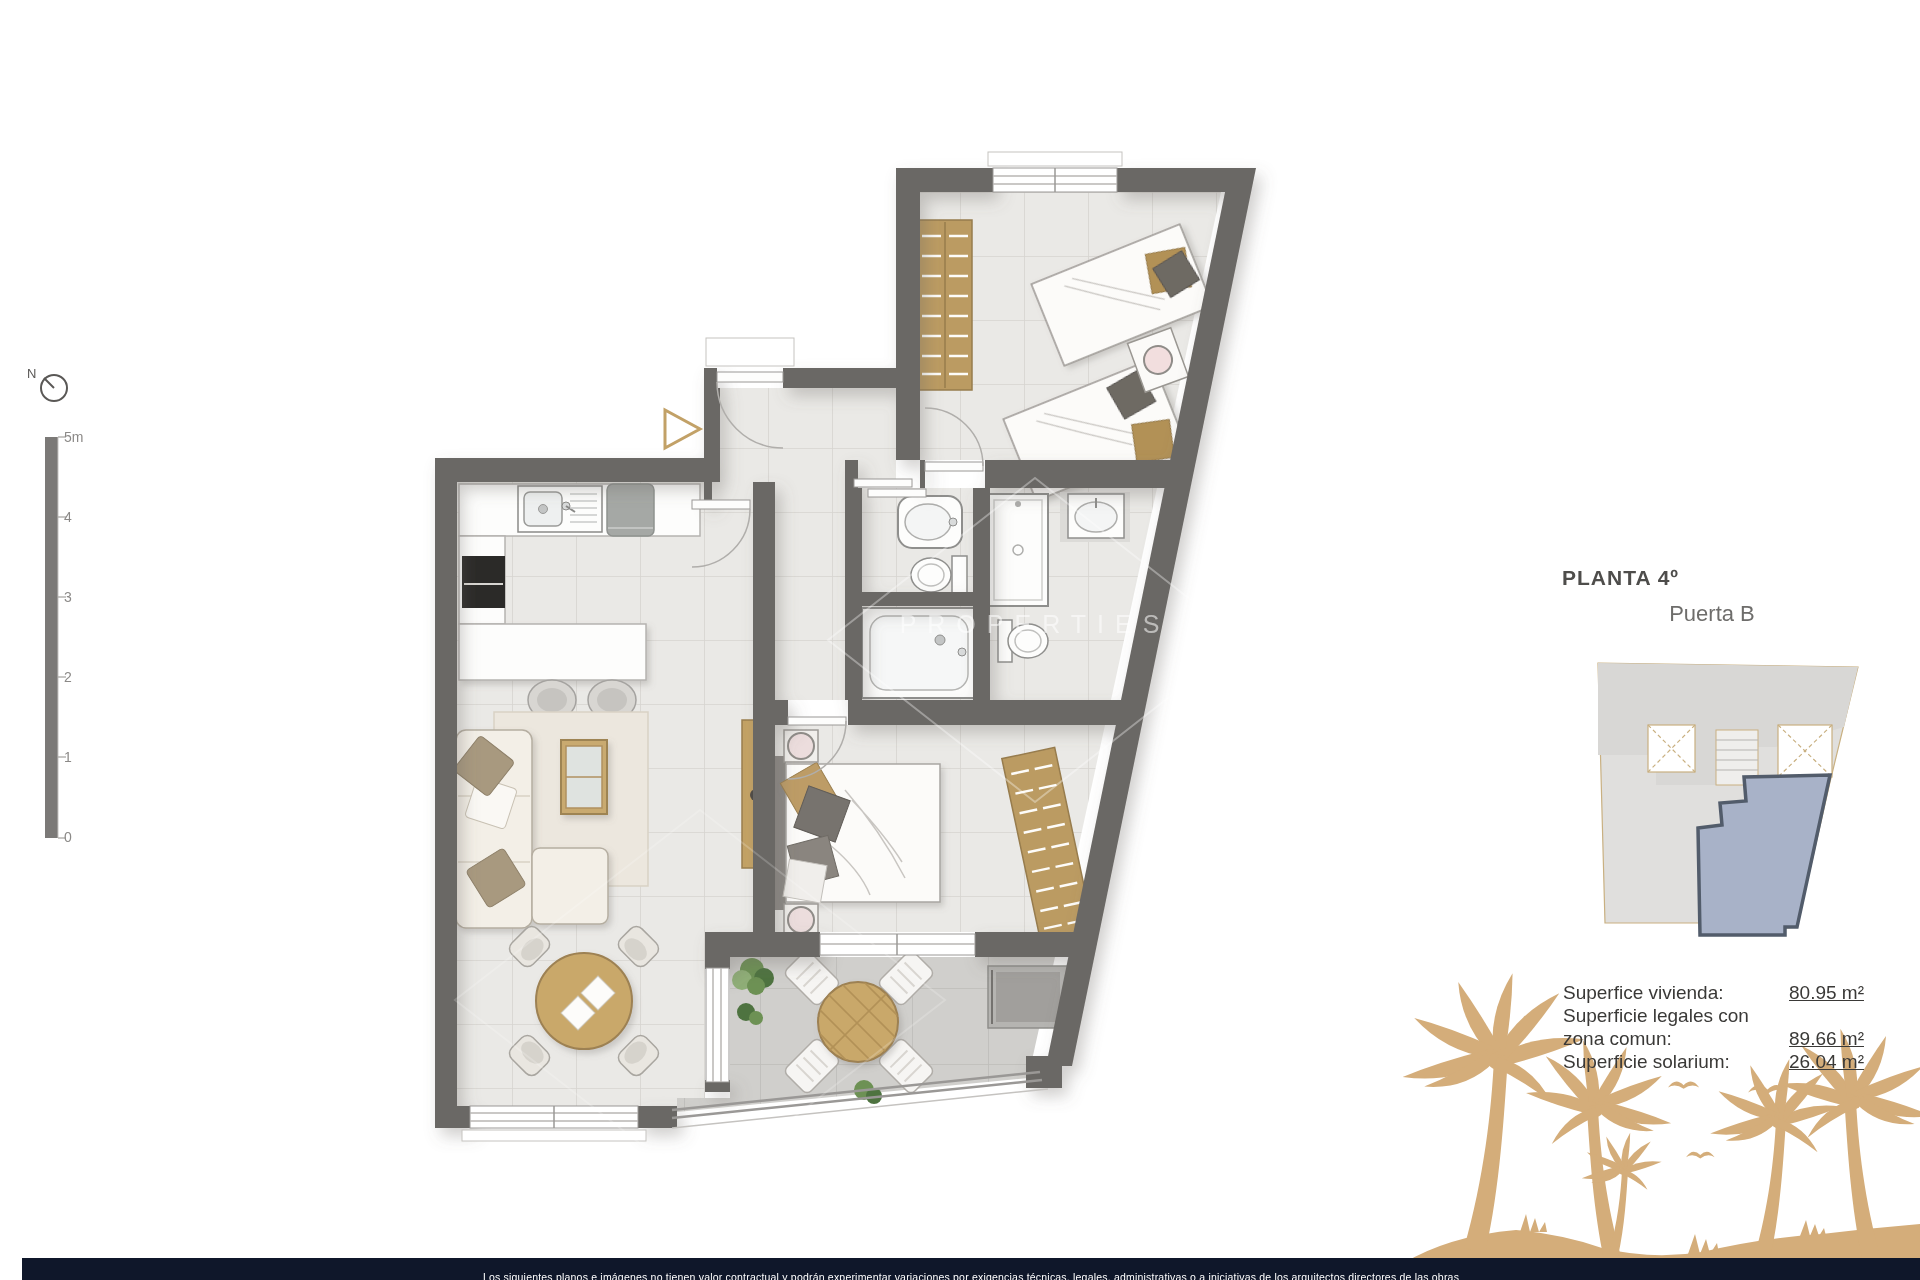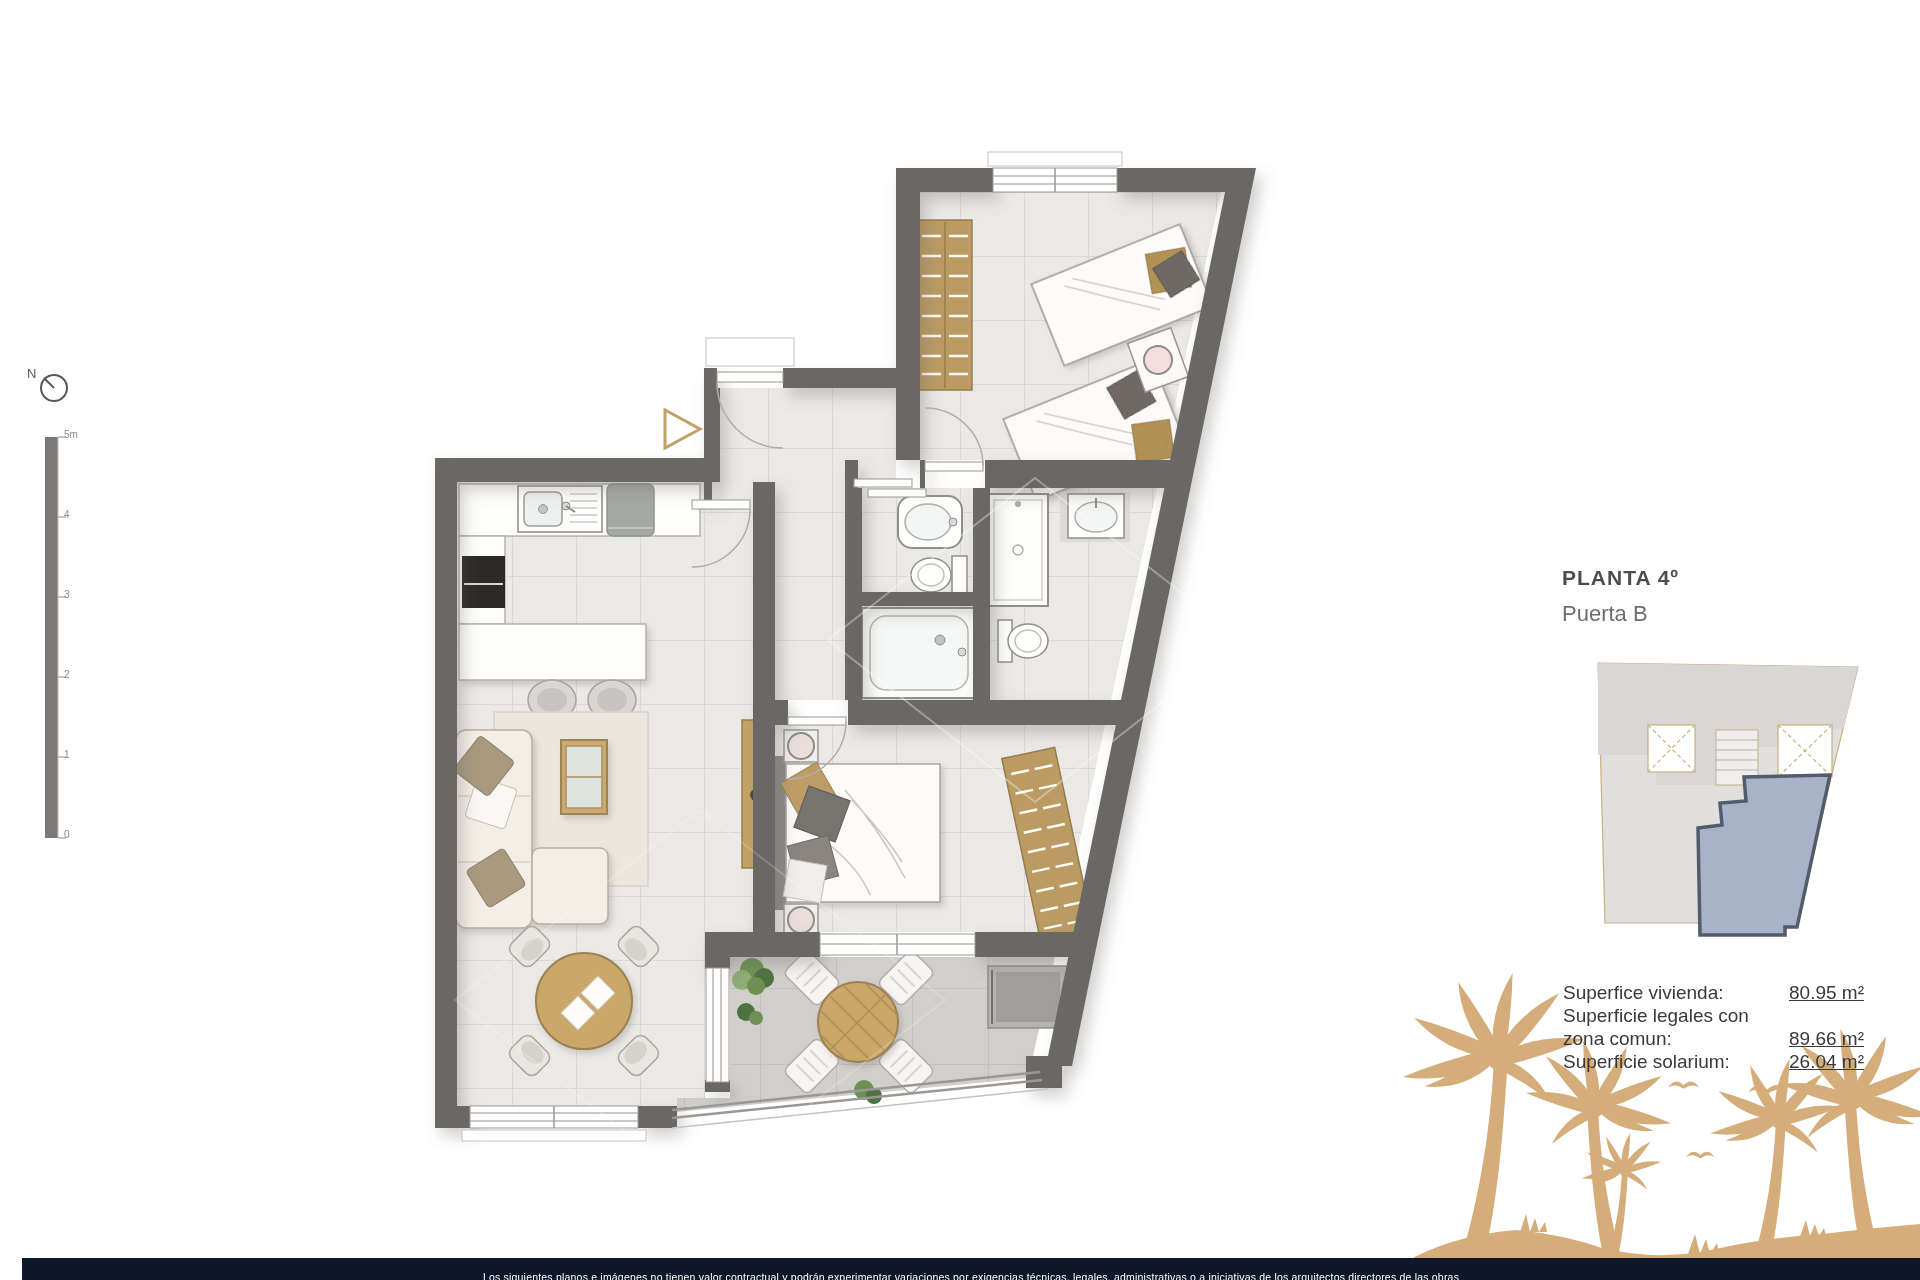--- a/index.html
+++ b/index.html
@@ -1,27 +1,27 @@
 <!DOCTYPE html>
 <html><head>
 <meta charset="utf-8">
 <style>
   html,body{margin:0;padding:0;background:#ffffff;}
   body{width:1920px;height:1280px;position:relative;overflow:hidden;
        font-family:"Liberation Sans",sans-serif;}
   .abs{position:absolute;}
   #plan-title{left:1562px;top:566px;width:300px;text-align:left;
     font-size:21px;font-weight:bold;letter-spacing:1px;color:#4e4d4b;}
-  #plan-subtitle{left:1562px;top:601px;width:300px;text-align:left;
+  #plan-subtitle{left:1562px;top:601px;width:300px;text-align:center;
     font-size:22px;color:#6e6d6b;}
   #areas{left:1563px;top:981px;width:318px;color:#3a3937;font-size:19px;line-height:23px;}
   .area-row{display:flex;}
   .area-label{flex:1;}
   .area-value{width:92px;text-align:left;text-decoration:underline;}
-  .scale-label{color:#8b8987;font-size:10px;left:64px;width:40px;}
+  .scale-label{color:#8b8987;font-size:14px;left:64px;width:40px;}
   #compass-n{left:27px;top:366px;font-size:13px;color:#5a5856;}
   #watermark{left:880px;top:608px;width:310px;text-align:center;
     color:rgba(255,255,255,0.55);font-size:25px;letter-spacing:11px;pointer-events:none;}
   #watermark div{line-height:32px;}
   #disclaimer-bar{left:22px;top:1258px;width:1898px;height:38px;background:#0f172a;
     display:flex;align-items:center;justify-content:center;}
   #disclaimer-bar span{color:#ffffff;font-size:10.5px;letter-spacing:.2px;}
   svg{display:block;}
 </style>
 </head>
@@ -485,17 +485,18 @@
 <div class="abs" id="compass-n">N</div>
 
 <div class="abs scale-label" style="top:429px">5m</div>
 <div class="abs scale-label" style="top:509px">4</div>
 <div class="abs scale-label" style="top:589px">3</div>
 <div class="abs scale-label" style="top:669px">2</div>
 <div class="abs scale-label" style="top:749px">1</div>
 <div class="abs scale-label" style="top:829px">0</div>
 
 <div class="abs" id="watermark">
+  <div>PROPERTIES</div>
 </div>
 
 <div class="abs" id="disclaimer-bar">
   <span>Los siguientes planos e imágenes no tienen valor contractual y podrán experimentar variaciones por exigencias técnicas, legales, administrativas o a iniciativas de los arquitectos directores de las obras</span>
 </div>
 
 </body></html>

